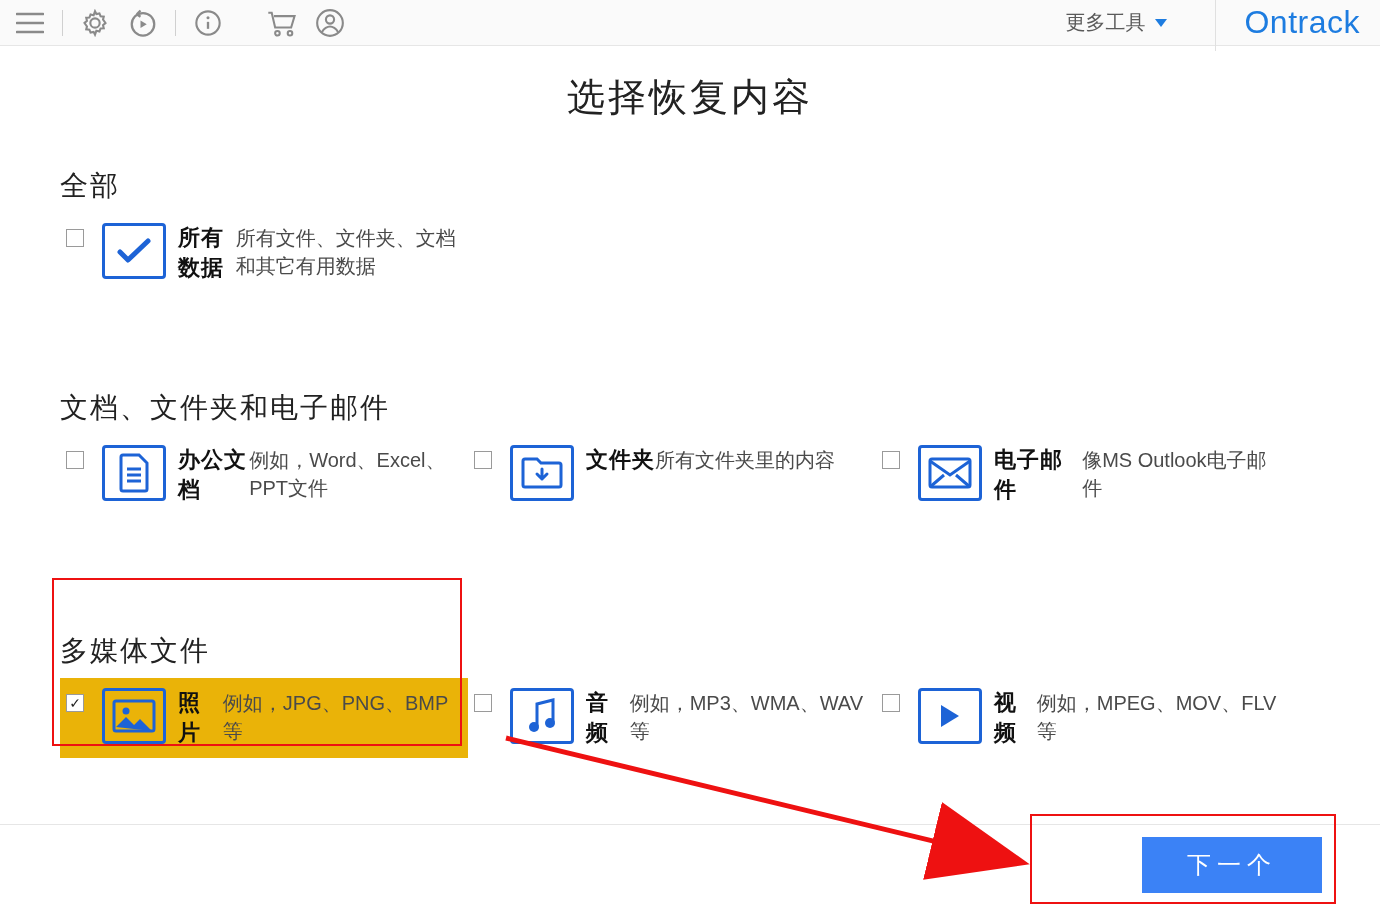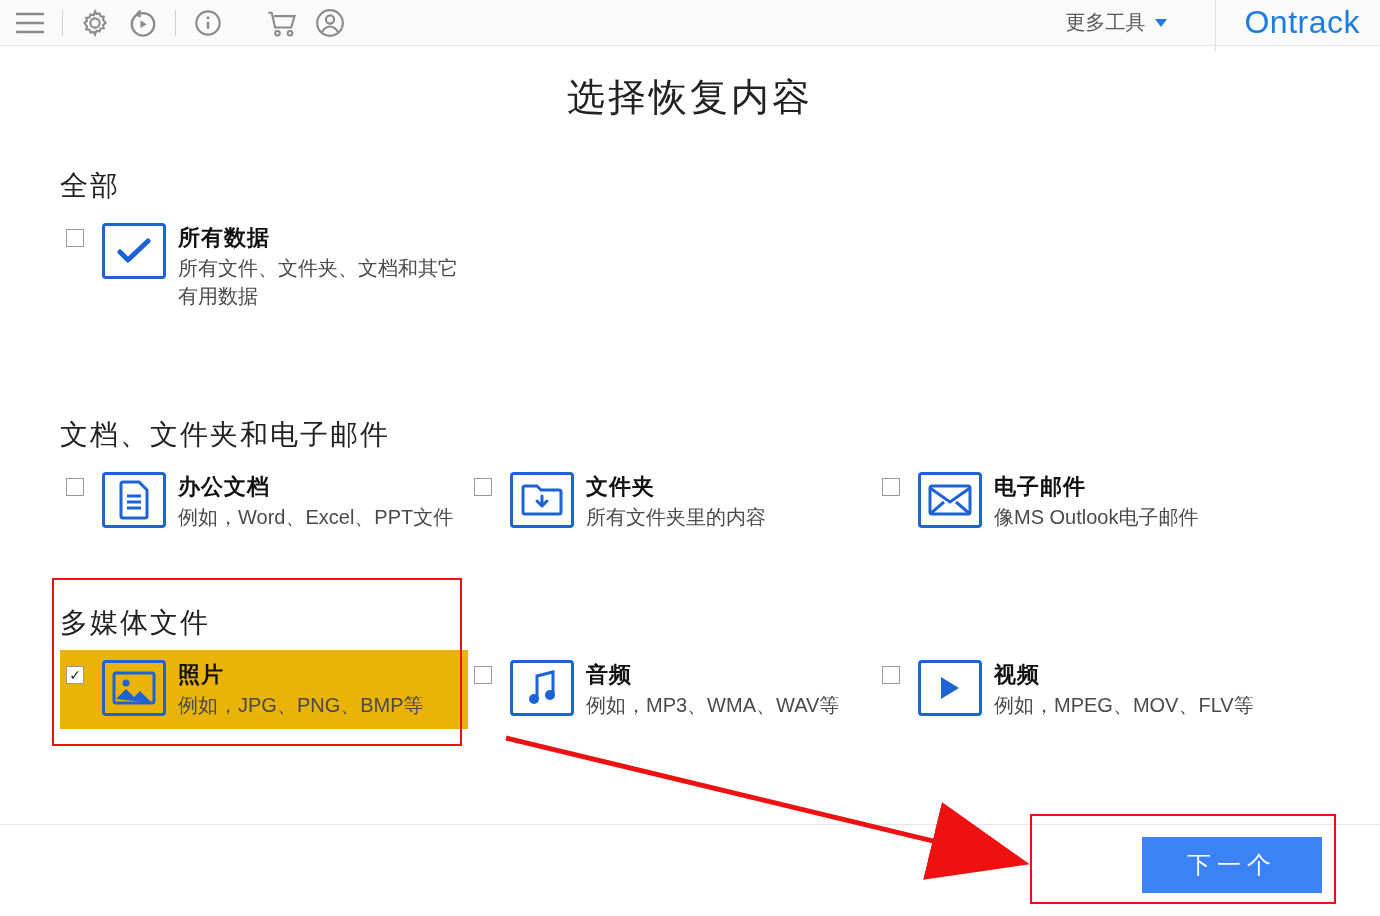--- a/index.html
+++ b/index.html
@@ -45,21 +45,21 @@
       letter-spacing: 0.5px;
     }
     .page-title {
       text-align: center; font-size: 38px; font-weight: 400;
       letter-spacing: 3px; color: #222; margin-top: 26px;
     }
     .content { padding: 0 60px; }
     .section-title { font-size: 28px; color: #222; letter-spacing: 2px; }
     .sect-all { margin-top: 44px; }
     .sect-docs { margin-top: 96px; }
-    .sect-media { margin-top: 63px; }
+    .sect-media { margin-top: 117px; }
     .row { display: flex; gap: 0; margin-top: 8px; }
     .card {
       display: flex; align-items: flex-start; gap: 12px;
       padding: 10px 6px 10px 6px;
       width: 408px;
     }
     .cb {
       width: 18px; height: 18px; border: 1.5px solid #9a9a9a;
       background: #fff; flex-shrink: 0; margin-top: 6px;
       display: flex; align-items: center; justify-content: center;
@@ -67,21 +67,21 @@
     .cb.checked::after {
       content: "✓"; font-size: 14px; color: #222; line-height: 1;
     }
     .iconbox {
       width: 64px; height: 56px; border: 3px solid #1d63d6;
       border-radius: 4px; display: flex; align-items: center; justify-content: center;
       flex-shrink: 0; color: #1d63d6; margin-left: 6px;
     }
     .optlabel { font-size: 22px; font-weight: 700; color: #111; letter-spacing: 1px; }
     .optdesc { font-size: 20px; color: #4a4a4a; line-height: 1.4; margin-top: 1px; max-width: 280px; }
-    .txtcol { display: flex; flex-direction: column; }
+    .txtcol { display: flex; flex-direction: row; }
     .selected-bg { background: #eab308; }
     .red-box-a {
       position: absolute; border: 2px solid #e11; pointer-events: none;
       left: 52px; top: 578px; width: 410px; height: 168px;
     }
     .red-box-b {
       position: absolute; border: 2px solid #e11; pointer-events: none;
       left: 1030px; top: 814px; width: 306px; height: 90px;
     }
     .footer {

